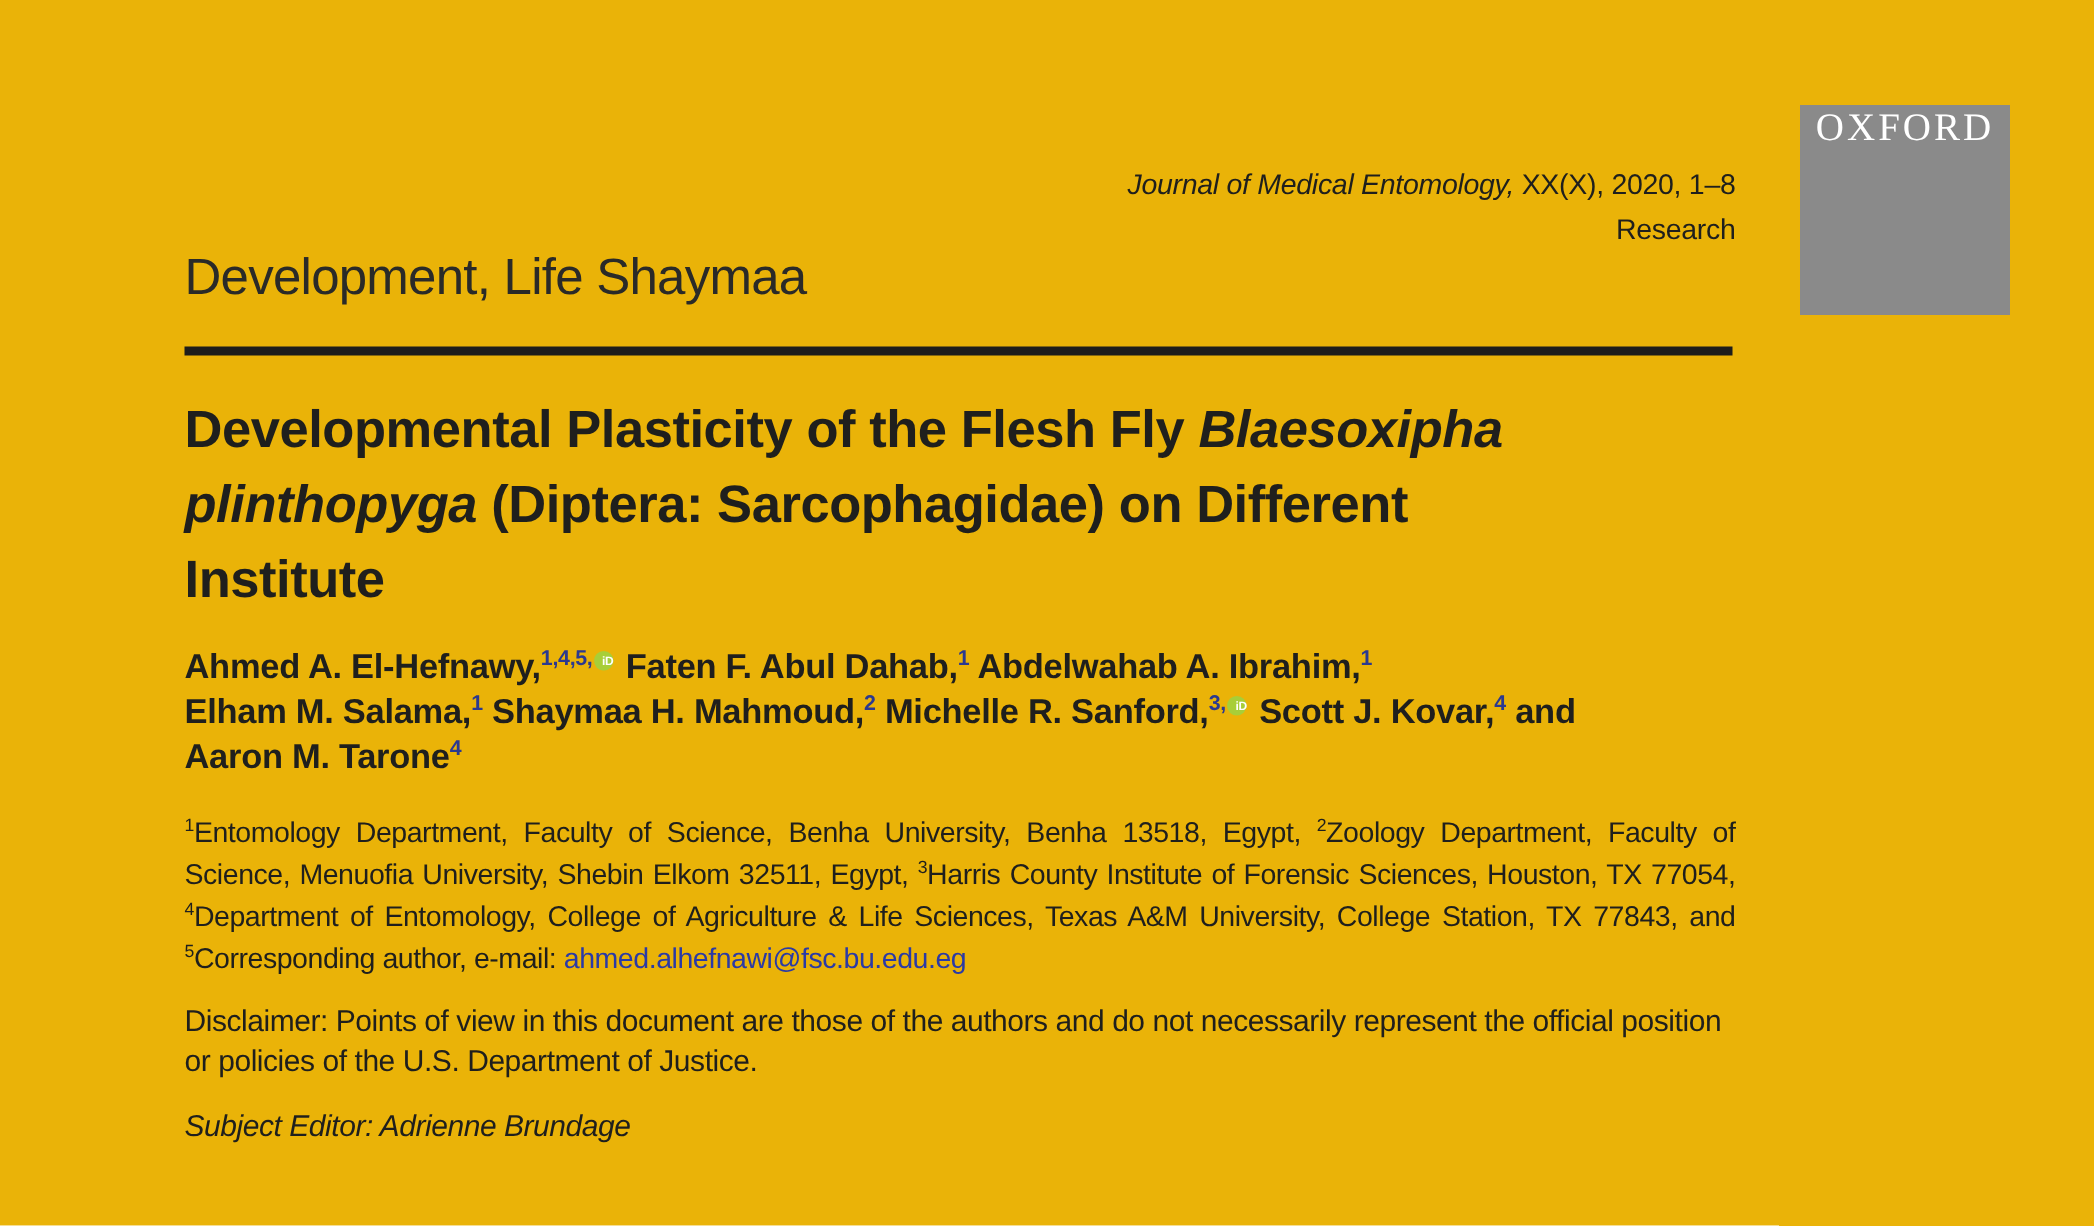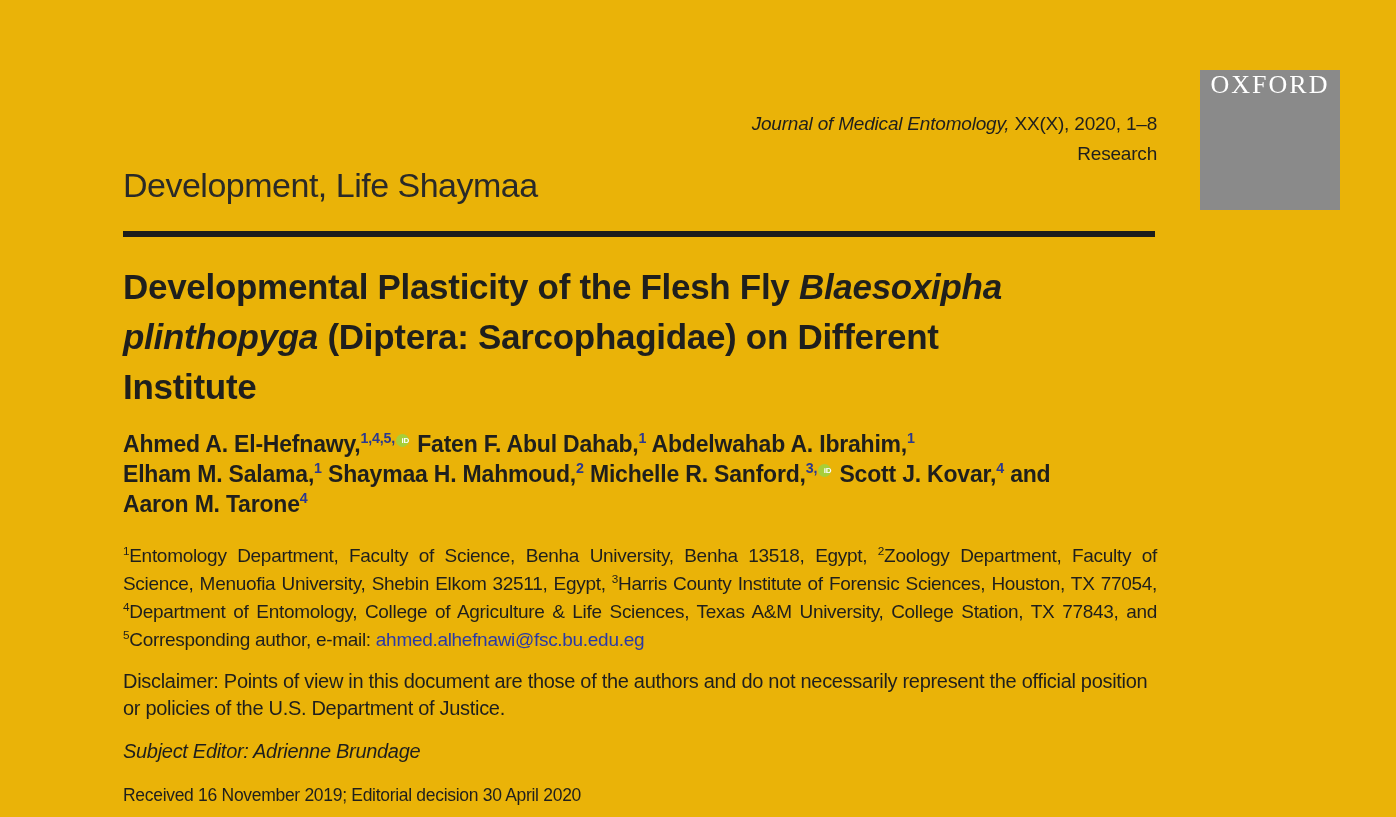--- a/index.html
+++ b/index.html
@@ -92,15 +92,14 @@
   <div class="title"><span>Developmental Plasticity of the Flesh Fly </span><span class="it">Blaesoxipha</span><br><span class="it">plinthopyga</span><span> (Diptera: Sarcophagidae) on Different</span><br><span>Institute</span></div>
 
   <div class="authors"><span>Ahmed A. El-Hefnawy,</span><sup class="blue">1,4,5,</sup><span class="orcid-badge">iD</span><span> Faten F. Abul Dahab,</span><sup class="blue">1</sup><span> Abdelwahab A. Ibrahim,</span><sup class="blue">1</sup><br><span>Elham M. Salama,</span><sup class="blue">1</sup><span> Shaymaa H. Mahmoud,</span><sup class="blue">2</sup><span> Michelle R. Sanford,</span><sup class="blue">3,</sup><span class="orcid-badge">iD</span><span> Scott J. Kovar,</span><sup class="blue">4</sup><span> and</span><br><span>Aaron M. Tarone</span><sup class="blue">4</sup></div>
 
   <div class="affil"><sup>1</sup><span>Entomology Department, Faculty of Science, Benha University, Benha 13518, Egypt, </span><sup>2</sup><span>Zoology Department, Faculty of Science, Menuofia University, Shebin Elkom 32511, Egypt, </span><sup>3</sup><span>Harris County Institute of Forensic Sciences, Houston, TX 77054, </span><sup>4</sup><span>Department of Entomology, College of Agriculture &amp; Life Sciences, Texas A&amp;M University, College Station, TX 77843, and </span><sup>5</sup><span>Corresponding author, e-mail: </span><span class="email">ahmed.alhefnawi@fsc.bu.edu.eg</span></div>
 
   <div class="disclaimer">Disclaimer: Points of view in this document are those of the authors and do not necessarily represent the official position or policies of the U.S. Department of Justice.</div>
 
   <div class="subject">Subject Editor: Adrienne Brundage</div>
 
-  <div class="received">Received 16 November 2019; Editorial decision 30 April 2020</div>
 
 </div>
 
 </body></html>

